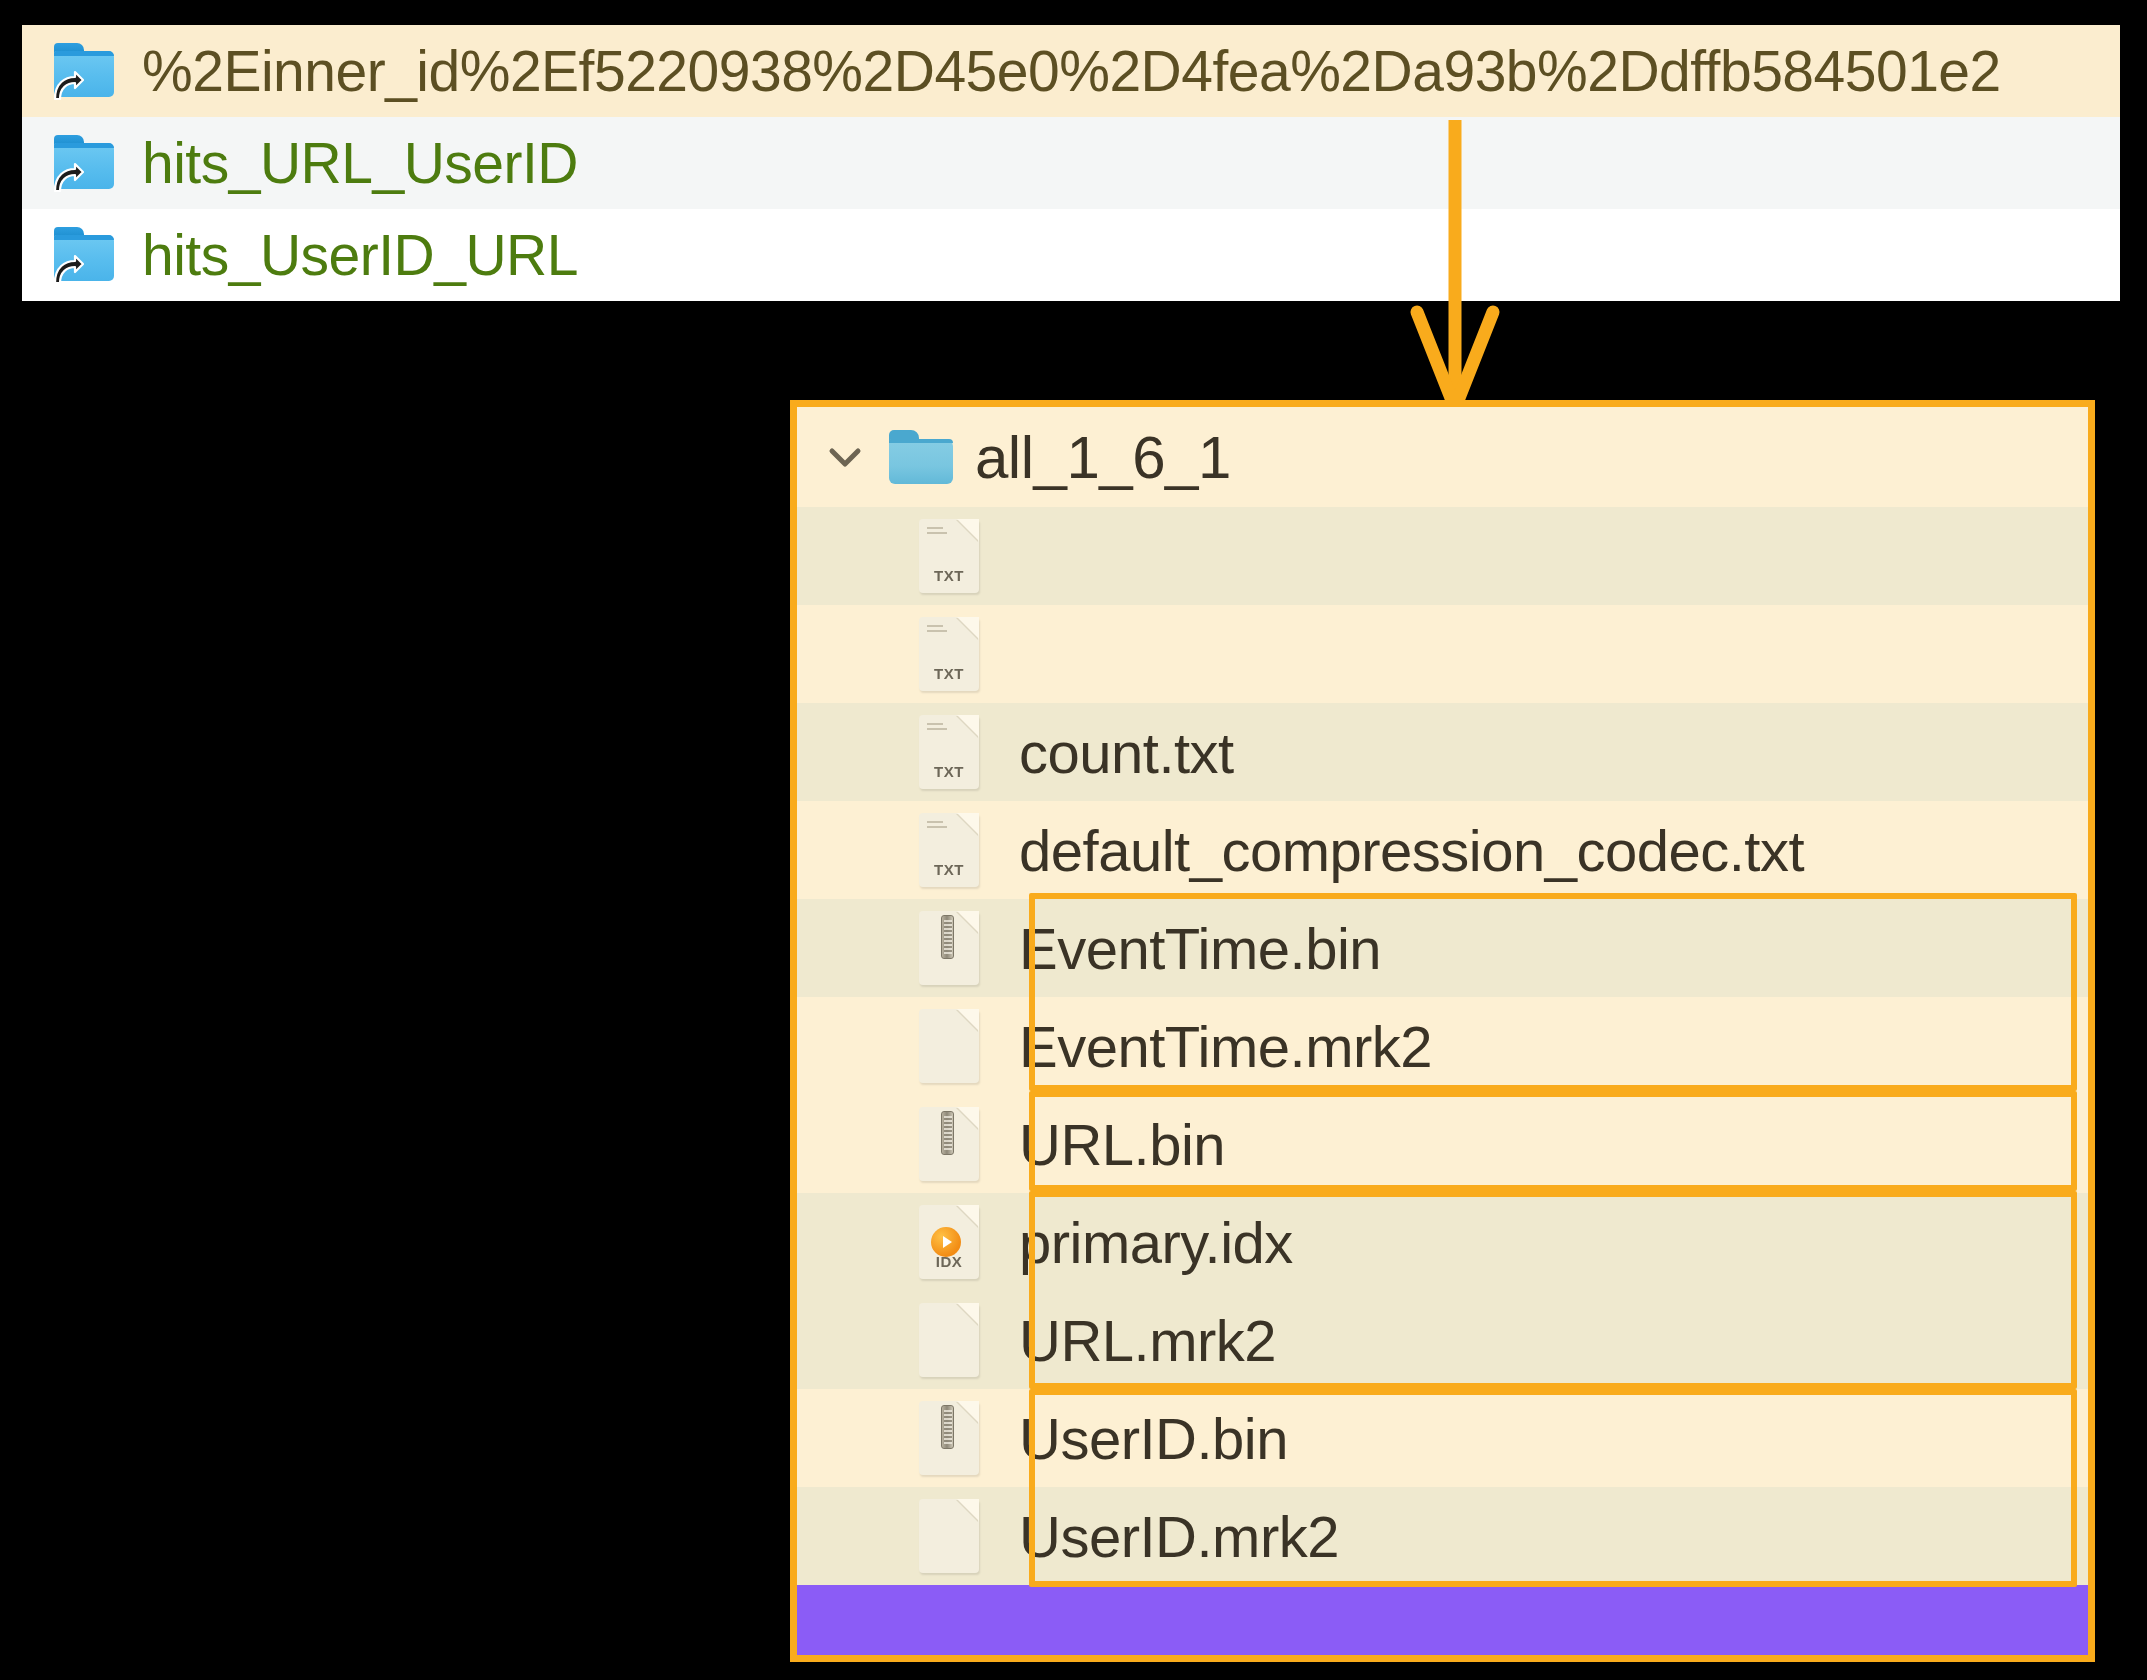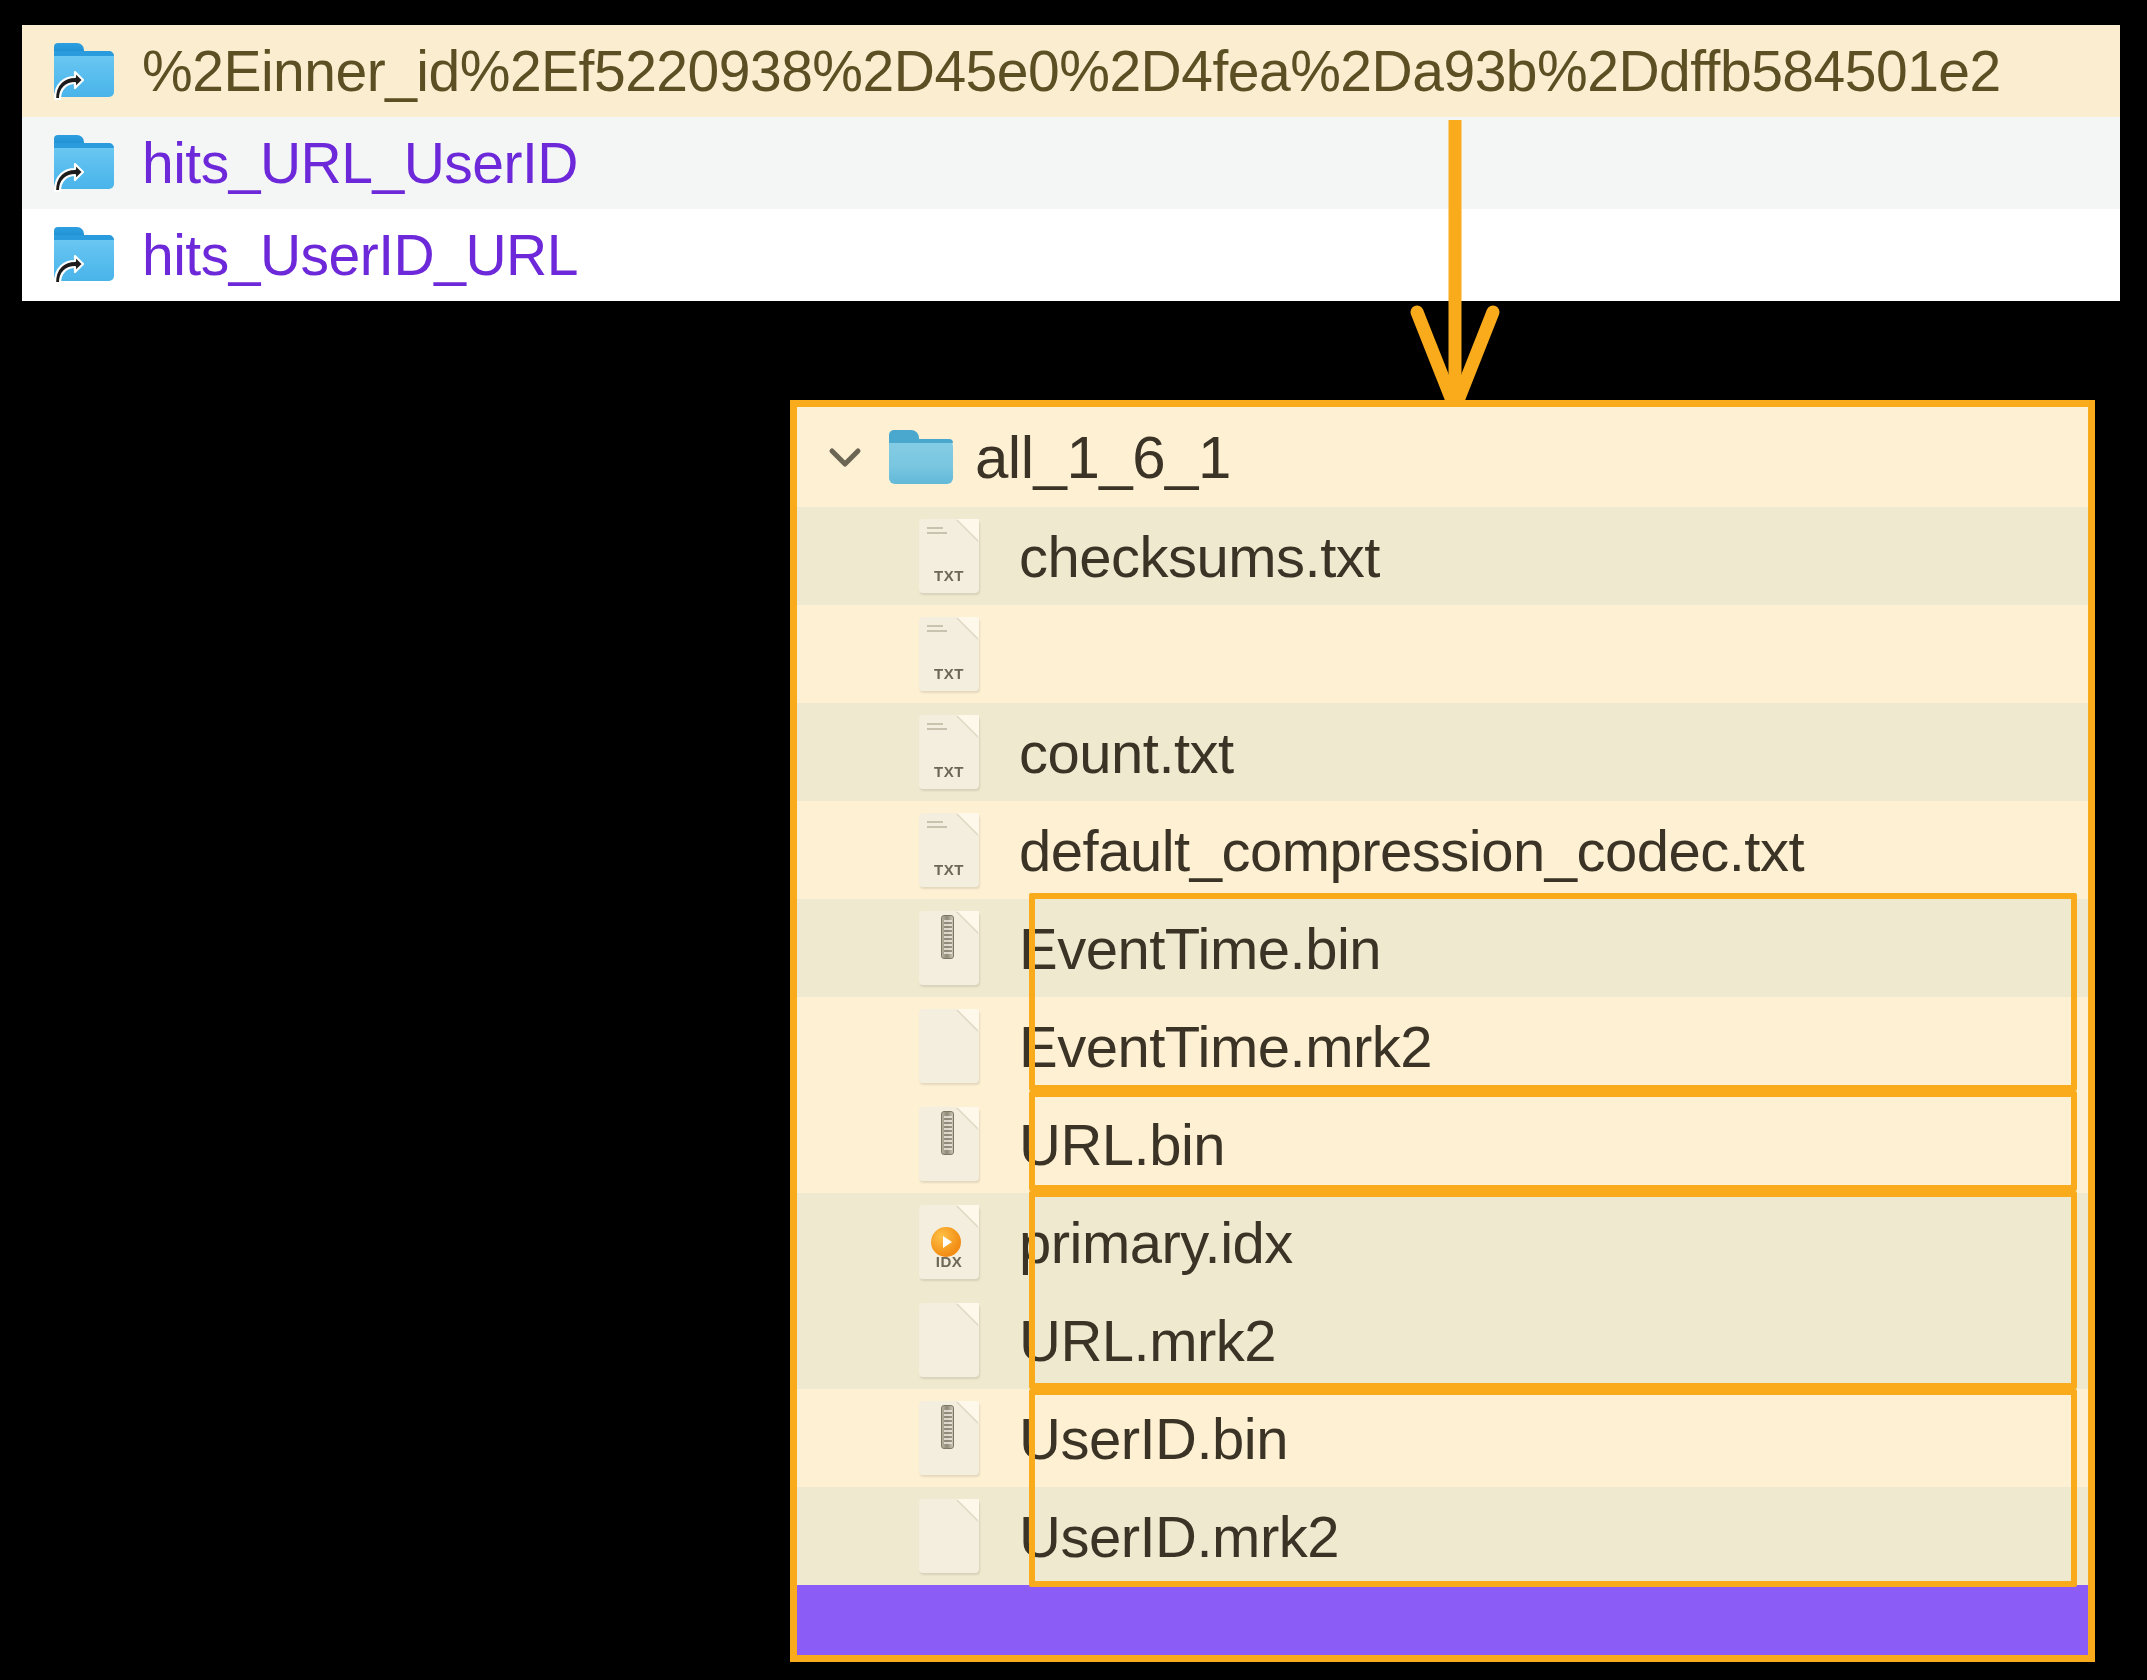--- a/index.html
+++ b/index.html
@@ -41,21 +41,21 @@
   .top-row.alt      { background: #f4f6f6; }
   .top-row.plain    { background: #ffffff; }
 
   .top-row-label {
     font-size: 57px;
     letter-spacing: -0.5px;
     white-space: nowrap;
   }
   .top-row.sel .top-row-label  { color: #5c4f23; }
   .top-row.alt .top-row-label,
-  .top-row.plain .top-row-label { color: #6d28d9; }
+  .top-row.plain .top-row-label { color: #4d7c0f; }
 
   
   .folder-link {
     position: relative;
     width: 66px;
     height: 56px;
     flex: 0 0 auto;
   }
   .folder-link .tab {
     position: absolute; left: 0; top: 0;
@@ -327,21 +327,20 @@
     <div class="file-row odd">
       <span class="ficon">
         <span class="sheet"></span>
           <span class="fold"></span>
         <span class="lines">
             <i></i>
             <i></i>
           </span>
         <span class="tag">TXT</span>
       </span>
-      <span class="file-name">checksums.txt</span>
     </div>
 
     <div class="file-row even">
       <span class="ficon">
         <span class="sheet"></span>
           <span class="fold"></span>
         <span class="lines">
             <i></i>
             <i></i>
           </span>

